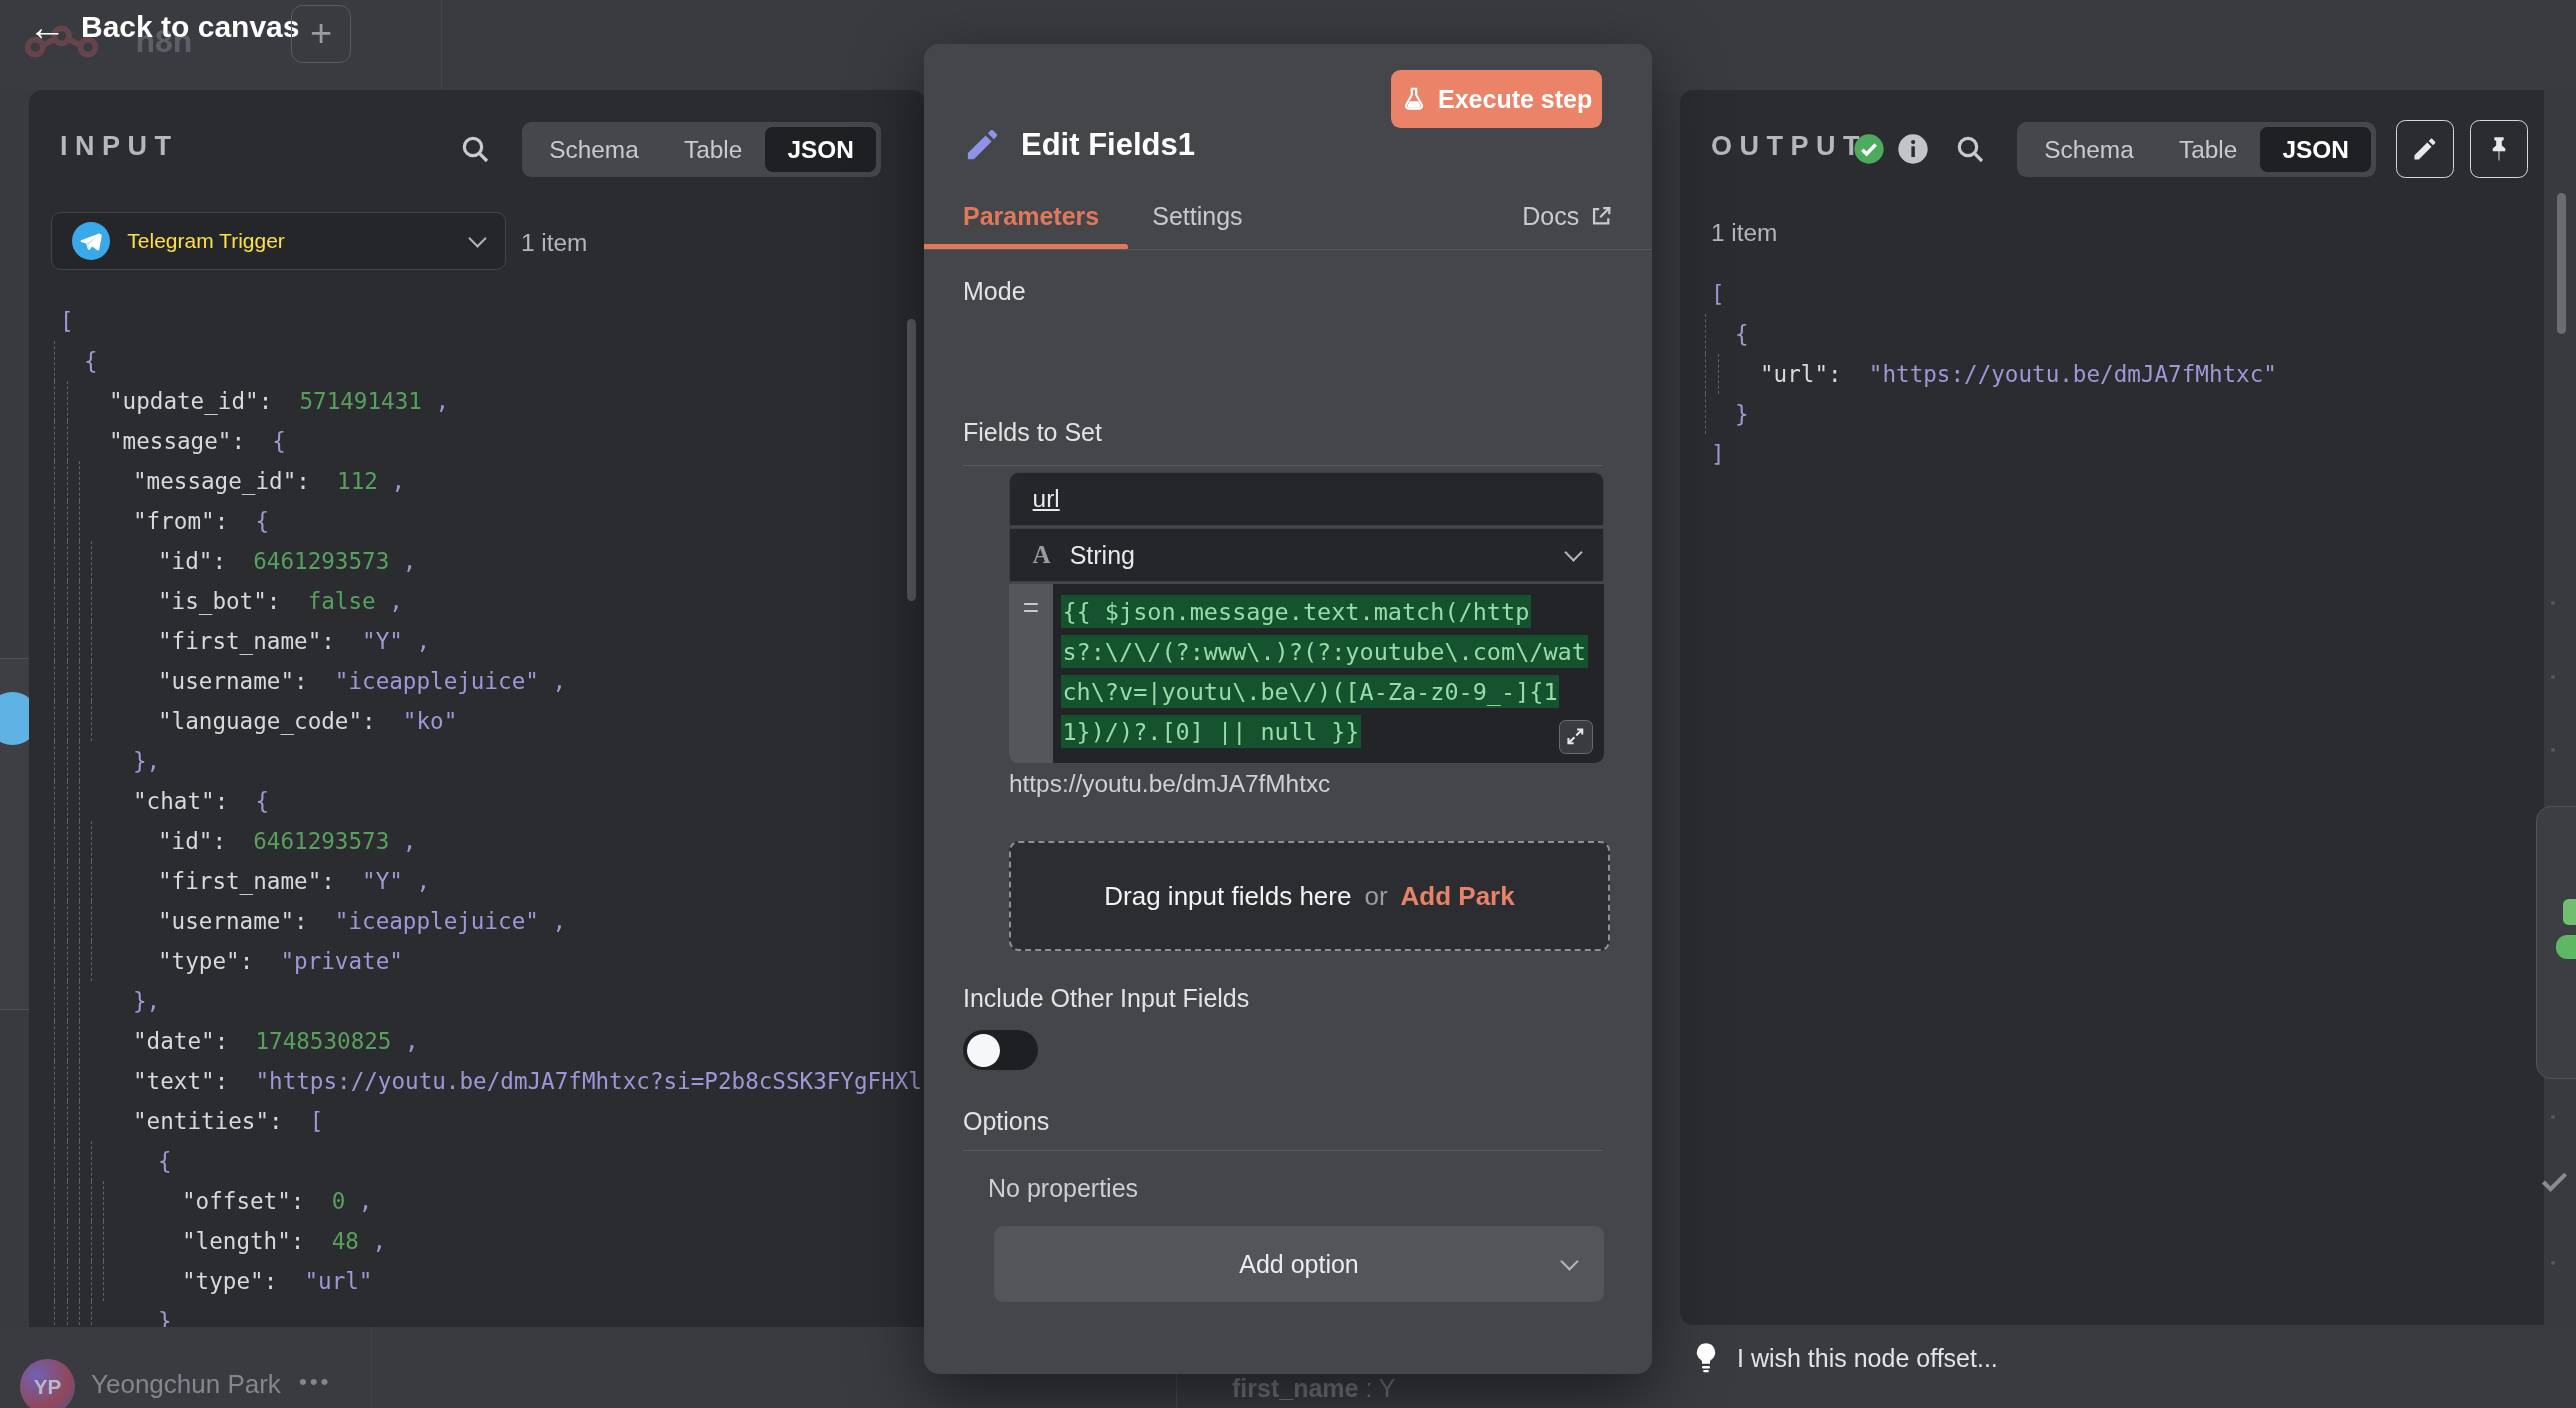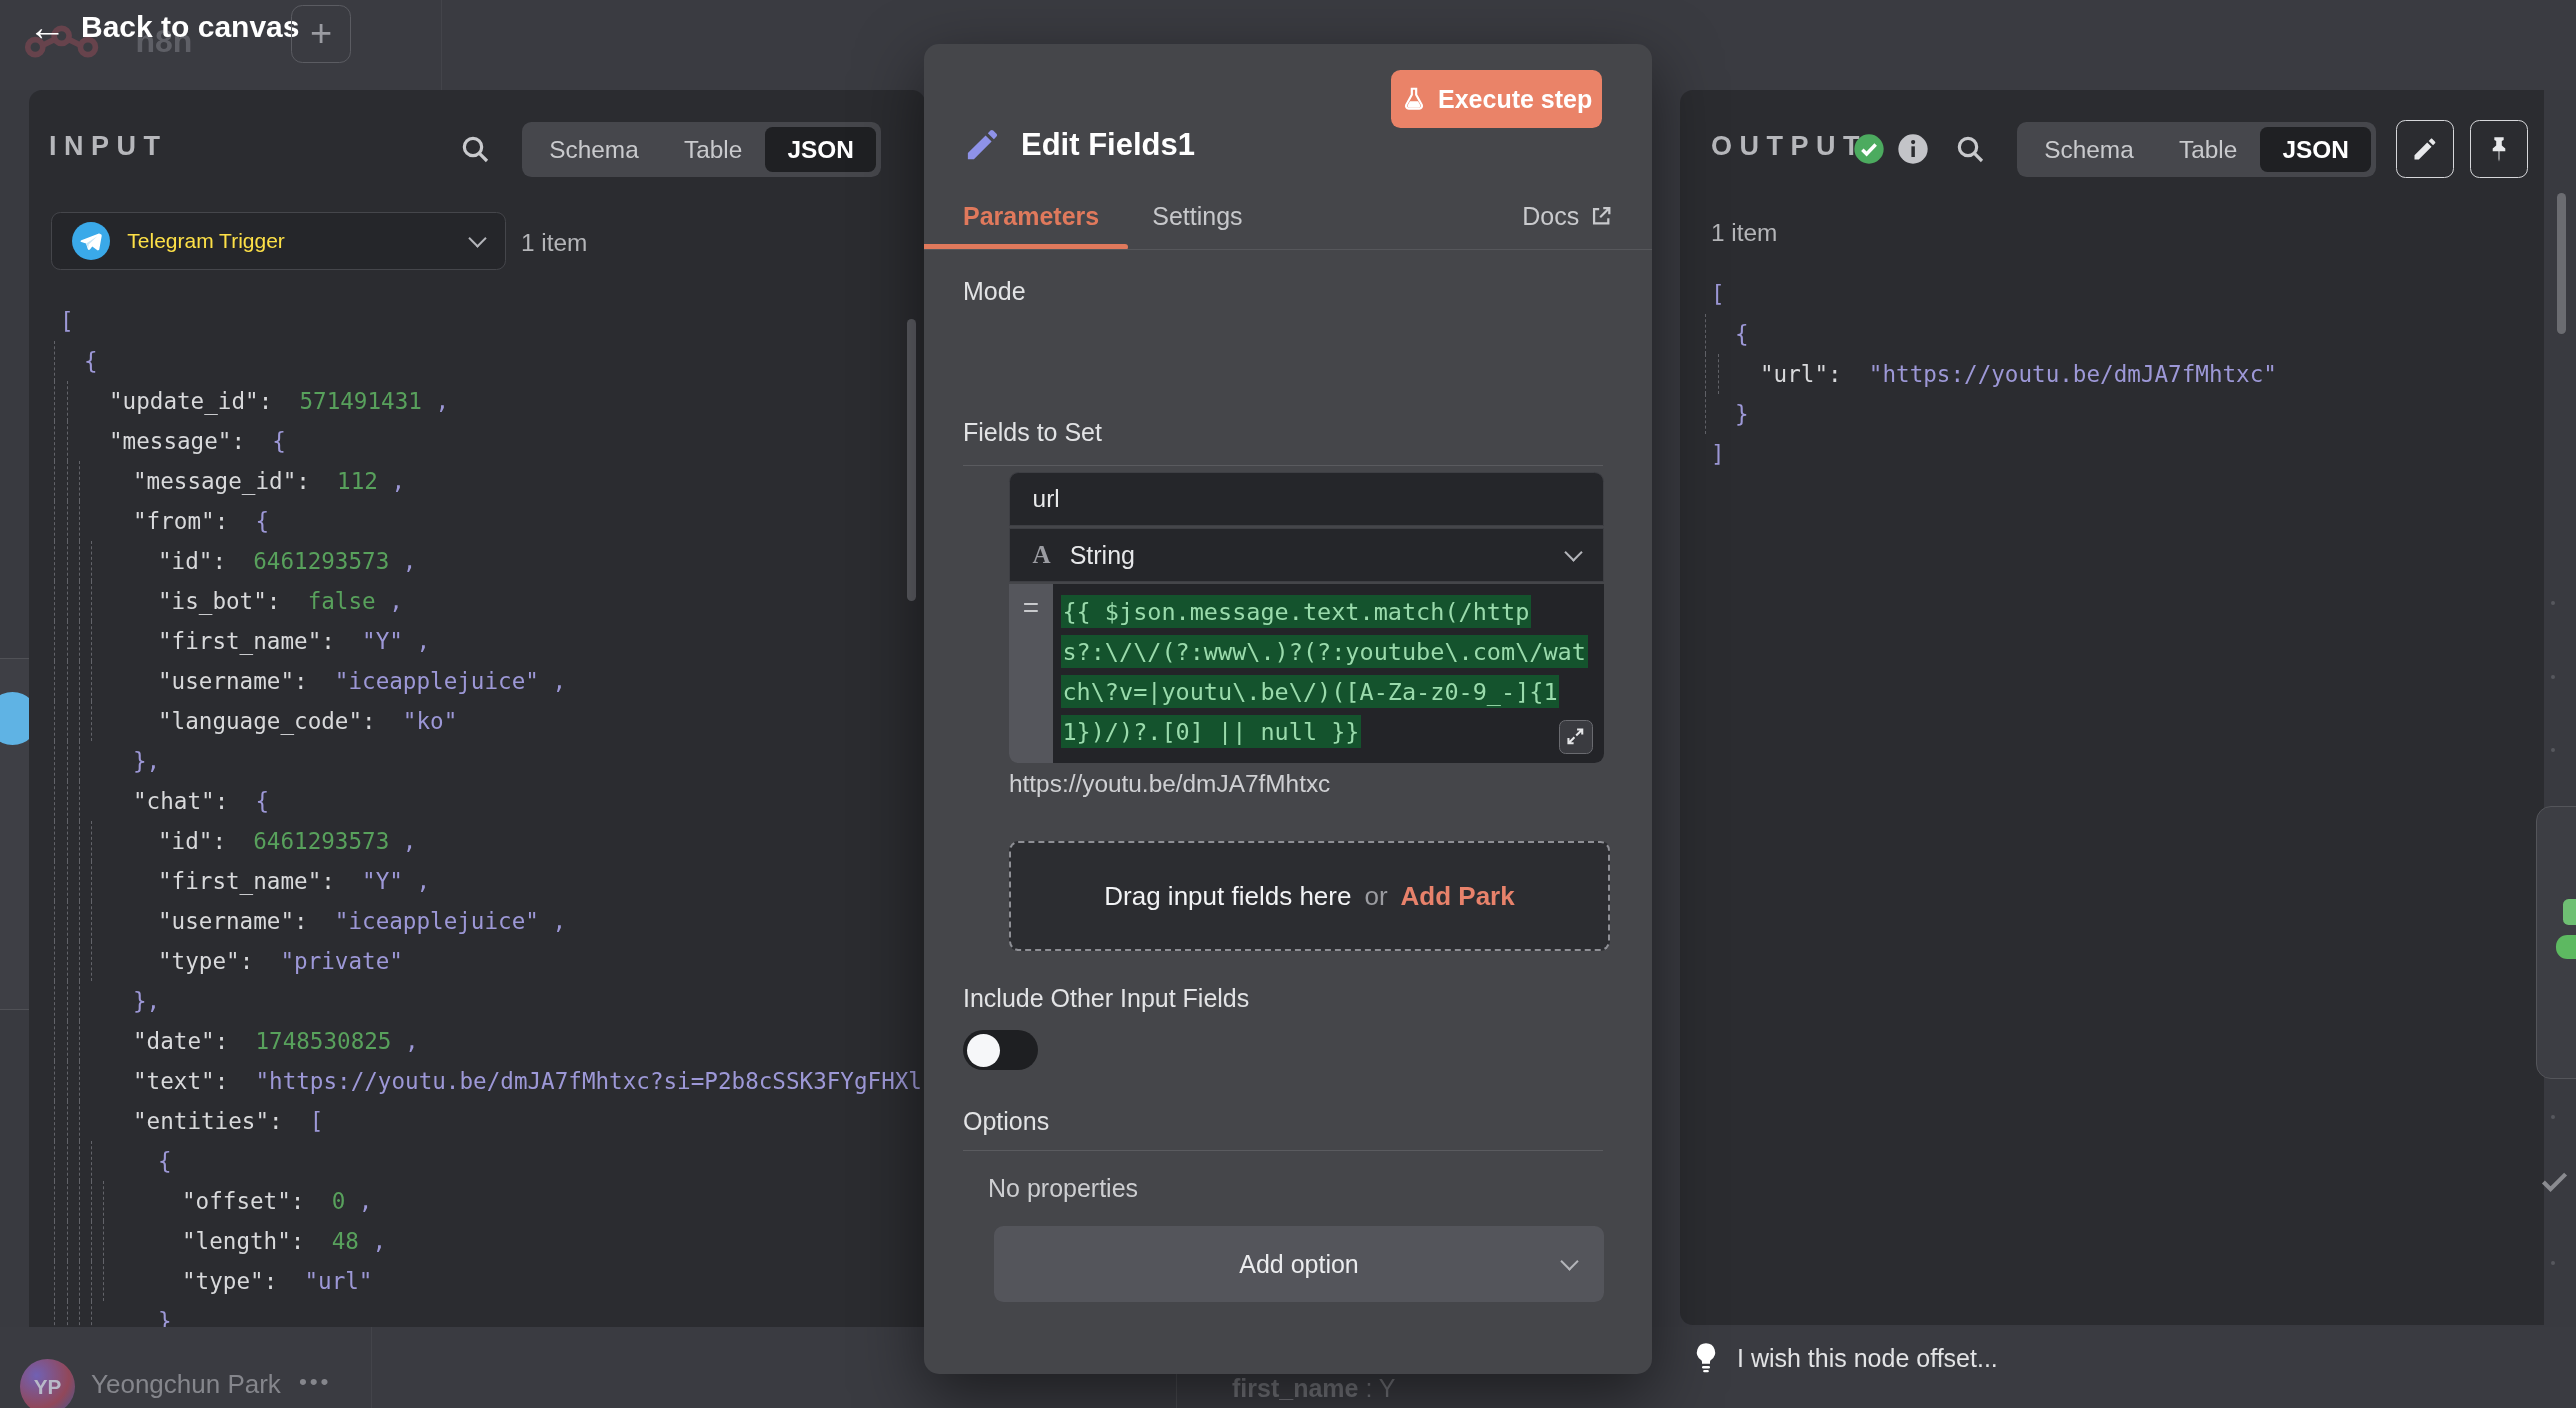--- a/index.html
+++ b/index.html
@@ -102,21 +102,21 @@
   </div>
   <div class="plus-btn">
     <span>+</span>
   </div>
 
   <div class="abs" style="left:-38px; top:658px; width:132px; height:352px; background:#3e3f45; border:0.9px solid #505156; border-radius:22.6px;">
     <div class="abs" style="left:22.6px; top:33px; width:53px; height:53px; border-radius:50%; background:#5fb3e4;"></div>
   </div>
 
   <div class="panel" style="left:29px; top:90px; width:896px; height:1261px;">
-    <div class="panel-title abs" style="left:20px; top:41px;">INPUT</div>
+    <div class="panel-title abs" style="left:31px; top:41px;">INPUT</div>
     <svg class="abs" style="left:430px; top:43px;" width="32" height="32" viewBox="0 0 24 24">
       <circle cx="10.5" cy="10.5" r="6.5" fill="none" stroke="#c9cacd" stroke-width="2.4"></circle>
       <path d="M15.5 15.5L21 21" stroke="#c9cacd" stroke-width="2.4"></path>
     </svg>
     <div class="tabgroup abs" style="left:493px; top:32px;">
       <div class="tab">Schema</div>
       <div class="tab">Table</div>
       <div class="tab active">JSON</div>
     </div>
 
@@ -239,21 +239,21 @@
     </div>
     <div class="tab-underline"></div>
     <div class="dlg-divider"></div>
 
     <div class="field-label abs" style="left:39px; top:233px;">Mode</div>
 
     <div class="field-label abs" style="left:39px; top:374px;">Fields to Set</div>
     <div class="thin-divider" style="left:39px; top:421px; width:640px;"></div>
 
     <div class="dark-input abs" style="left:85px; top:428px; width:595px; height:54px; border-radius:9.4px 9.4px 0 0; display:flex; align-items:center; padding:0 22.6px;">
-      <span style="font-size:24.4px; color:#e8e9ea;">url</span>
+      <span style="font-size:24.4px; color:#e8e9ea;text-decoration:underline;">url</span>
     </div>
     <div class="dark-input abs" style="left:85px; top:484px; width:595px; height:54px; border-radius:0; display:flex; align-items:center; padding:0 22.6px; gap:19px;">
       <span style="font-size:25px; font-weight:700; color:#9b9ca2; font-family:'Liberation Serif',serif;">A</span>
       <span style="font-size:25px; color:#e6e7e9;">String</span>
       <span class="chev" style="margin-left:auto;"></span>
     </div>
     <div class="expr-wrap">
       <div class="expr-gutter">=</div>
       <div class="expr-code" id="expr-code">
           <div class="expr-line"><span>{{ $json.message.text.match(/http</span></div>

